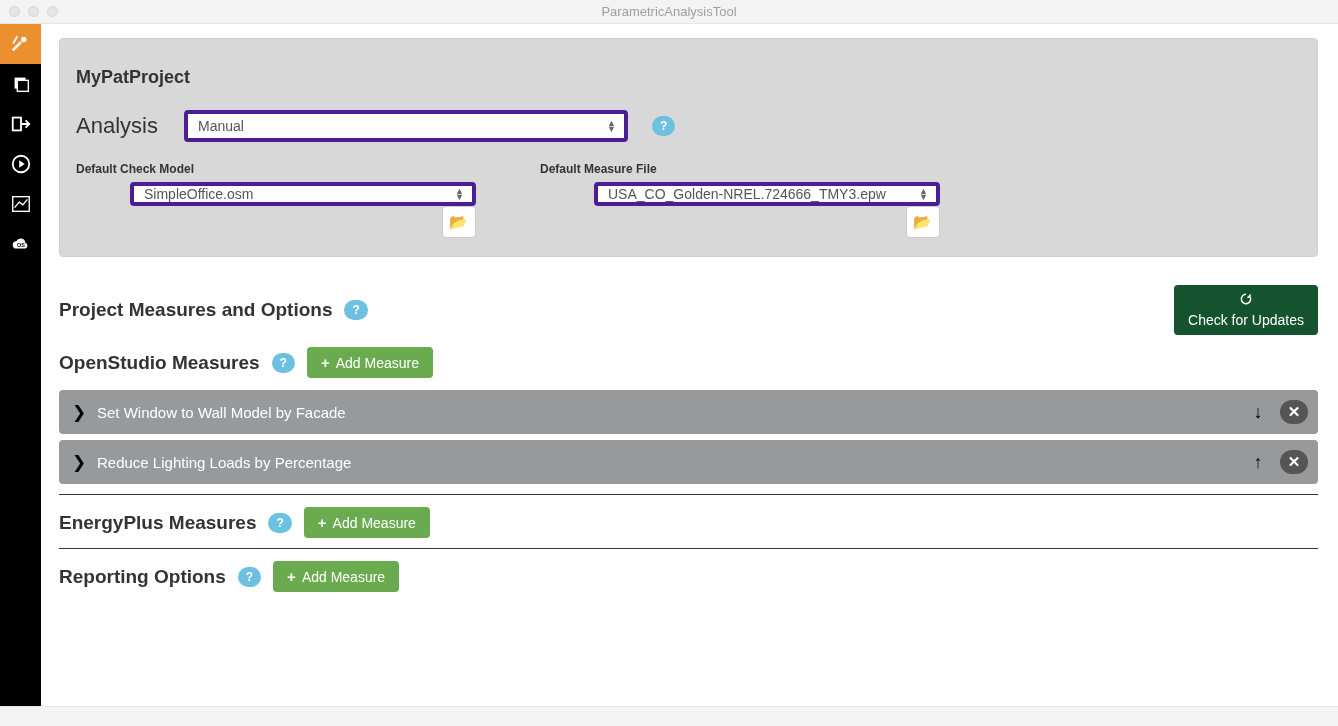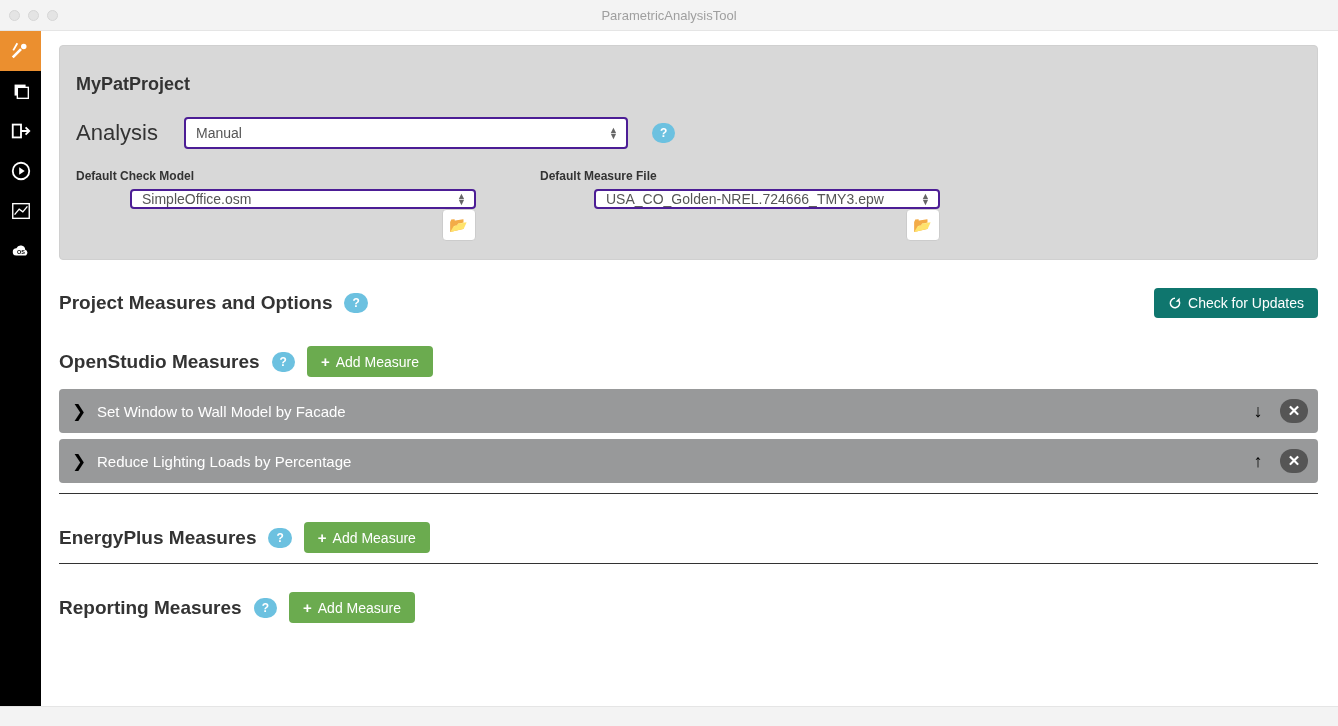--- a/index.html
+++ b/index.html
@@ -1,21 +1,21 @@
 <!DOCTYPE html>
 <html><head>
 <meta charset="utf-8">
 <style>
   * { box-sizing: border-box; margin: 0; padding: 0; }
   html, body { width: 100%; height: 100%; font-family: "Helvetica Neue", Helvetica, Arial, sans-serif; background: #fff; color: #333; }
   body { font-size: 14px; }
 
   
   .titlebar {
-    height: 31px;
+    height: 24px;
     background: #f3f3f3;
     border-bottom: 1px solid #e5e5e5;
     display: flex;
     align-items: center;
     position: relative;
     padding-left: 9px;
   }
   .traffic { display: flex; gap: 8px; }
   .traffic .dot {
     width: 11px; height: 11px; border-radius: 50%;
@@ -61,21 +61,21 @@
     padding: 28px 16px 18px 16px;
   }
   .project-title { font-size: 18px; font-weight: 600; color: #333; margin-bottom: 22px; }
 
   .analysis-row { display: flex; align-items: center; gap: 24px; margin-bottom: 20px; }
   .analysis-row .label { font-size: 22px; font-weight: 500; color: #333; width: 84px; }
 
   .select-wrap {
     position: relative;
     background: #fff;
-    border: 2px solid #4c1d95;
+    border: 4px solid #4c1d95;
     border-radius: 4px;
     height: 32px;
     display: flex;
     align-items: center;
     padding: 0 24px 0 10px;
     color: #555;
   }
   .select-wrap .arrows {
     position: absolute; right: 8px; top: 50%; transform: translateY(-50%);
     display: flex; flex-direction: column; line-height: 6px; color: #666;
@@ -107,33 +107,33 @@
     background: #fff;
     display: inline-flex; align-items: center; justify-content: center;
     cursor: pointer;
     font-size: 15px;
     color: #333;
   }
 
   
   .section-row {
     display: flex; align-items: center; gap: 12px;
-    margin-top: 28px;
+    margin-top: 12px;
   }
   .section-row h2 { font-size: 19px; font-weight: 700; }
 
   .spacer { flex: 1; }
 
   .btn {
     display: inline-flex; align-items: center; gap: 6px;
     border: none; border-radius: 4px;
     padding: 7px 14px; font-size: 14px; cursor: pointer; color: #fff;
   }
   .btn-green { background: #6bab4f; }
-  .btn-blue  { background: #0f766e; }
+  .btn-blue  { background: #14532d; flex-direction: column; }
 
   .plus { font-weight: 700; font-size: 15px; }
   .refresh { display:inline-block; }
 
   
   .measure-list { margin-top: 12px; }
   .measure-bar {
     background: #98999a;
     color: #fff;
     height: 44px;
@@ -334,21 +334,21 @@
           <span class="help-q">?</span>
         </span>
       <button class="btn btn-green">
         <span class="plus">+</span>
         <span>Add Measure</span>
       </button>
     </div>
     <hr class="sep">
 
     <div class="section-row">
-      <h2>Reporting Measures</h2>
+      <h2>Reporting Options</h2>
       <span class="help-badge large">
           <span class="help-q">?</span>
         </span>
       <button class="btn btn-green">
         <span class="plus">+</span>
         <span>Add Measure</span>
       </button>
     </div>
 
   </div>

